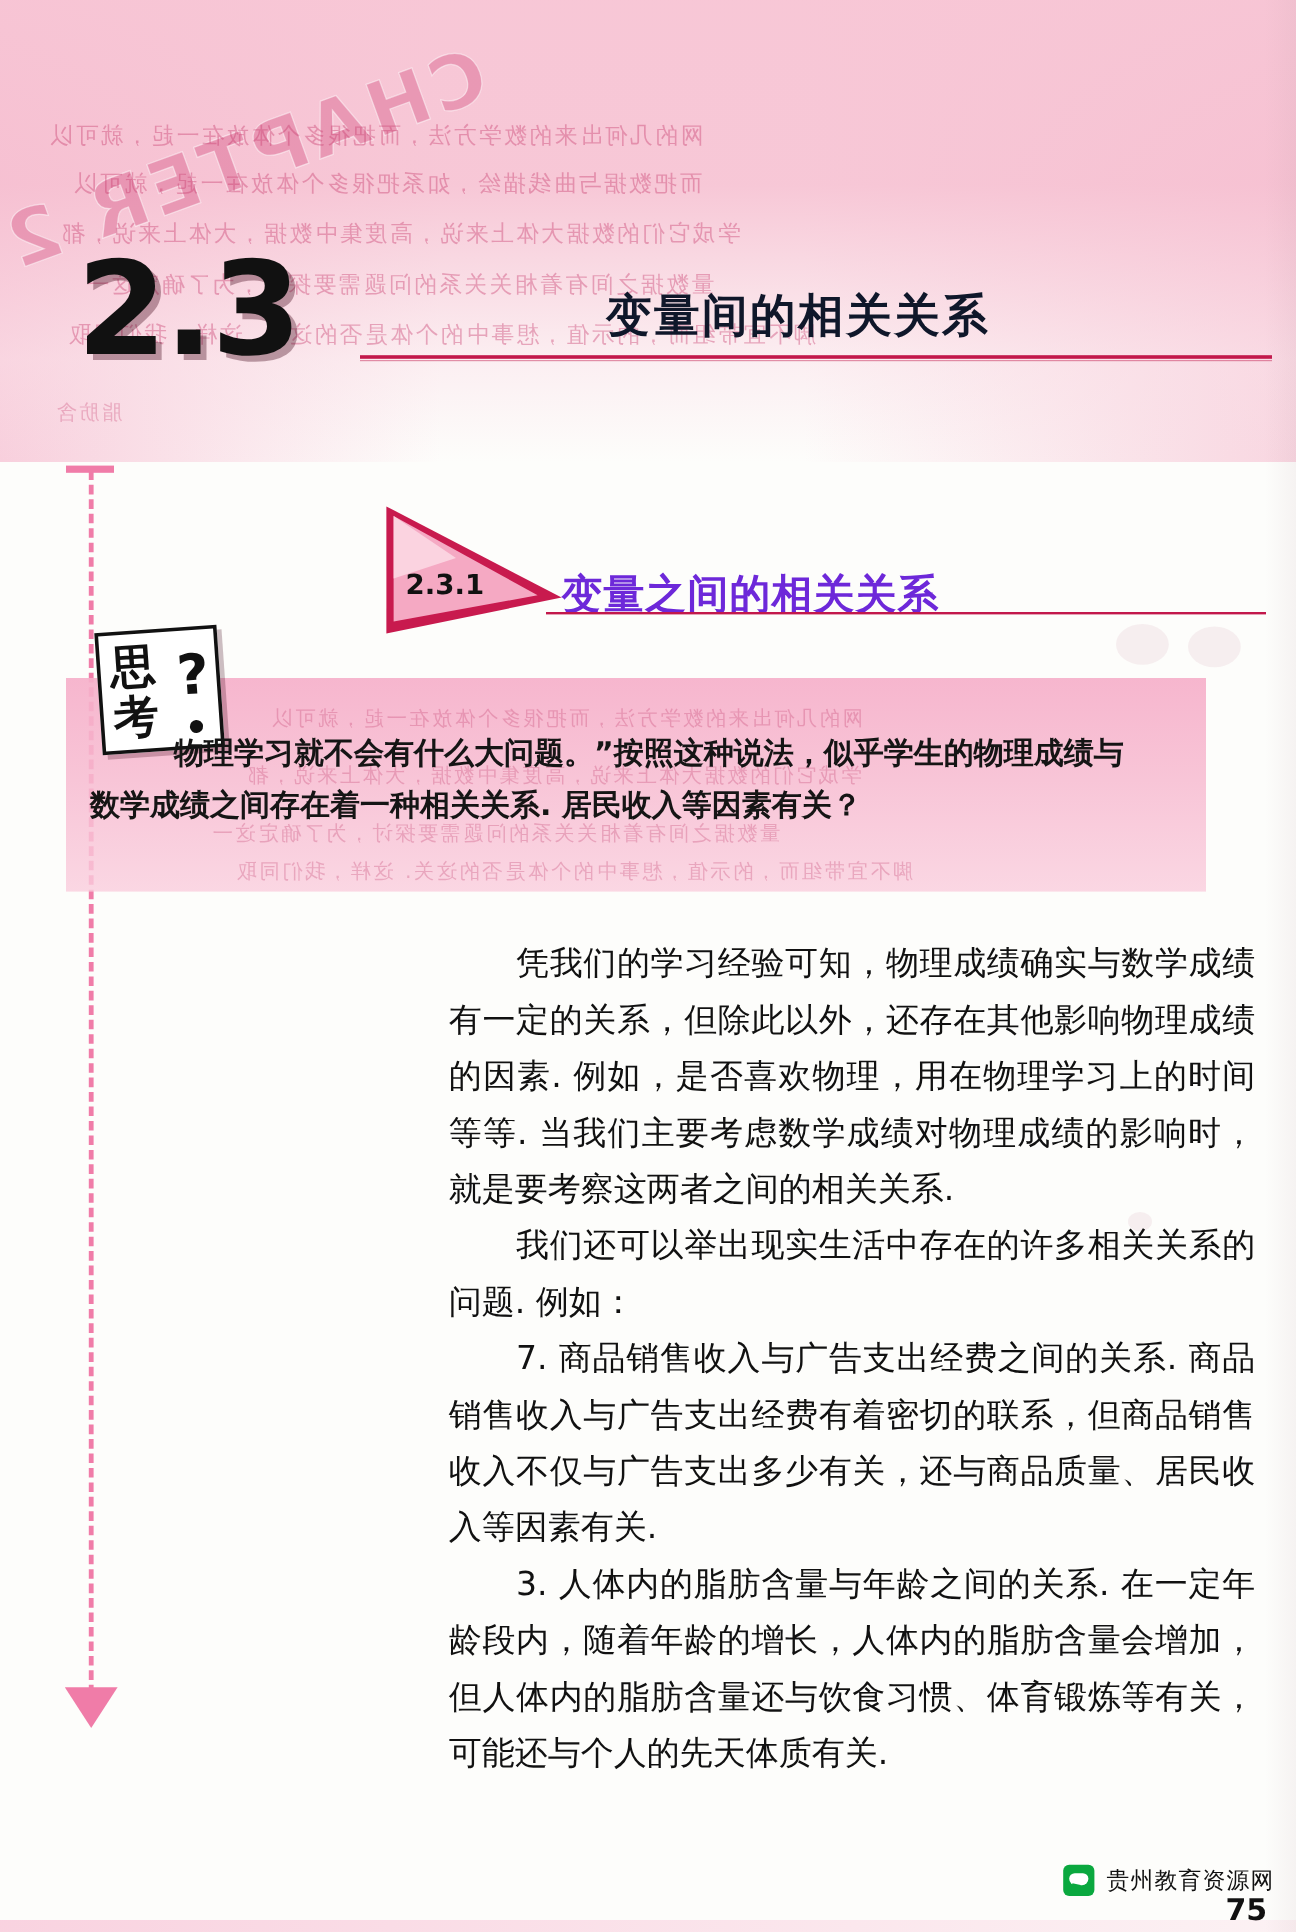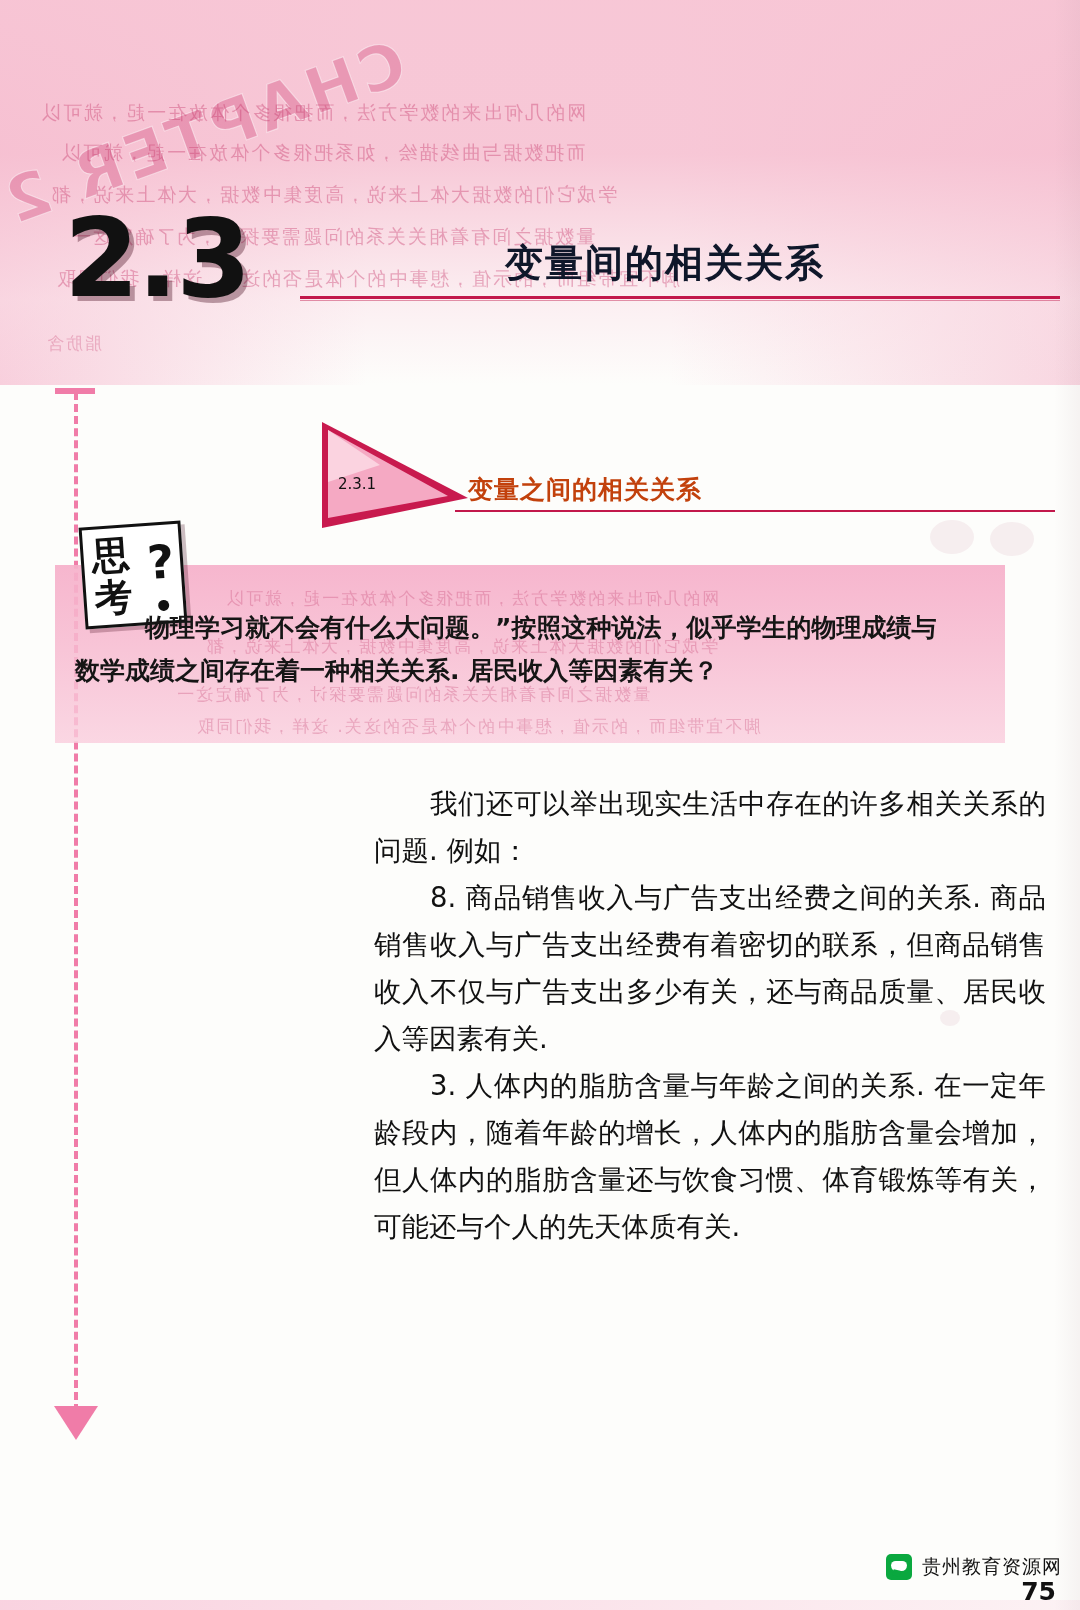--- a/index.html
+++ b/index.html
@@ -98,26 +98,26 @@
   }
 
   
   .flag{
     position:absolute;left:320px;top:420px;width:150px;height:110px;
   }
   .flag svg{display:block;}
   .sub-num{
     position:absolute;left:338px;top:475px;
     font-family:"DejaVu Sans", sans-serif;
-    font-weight:normal;font-size:15px;color:#111;
+    font-weight:bold;font-size:23px;color:#111;
   }
   .sub-title{
     position:absolute;left:468px;top:473px;
     font-family:"DejaVu Sans", sans-serif;
-    font-weight:bold;font-size:25px;color:#c2410c;letter-spacing:1px;
+    font-weight:bold;font-size:34px;color:#6d28d9;letter-spacing:1px;
   }
   .sub-rule{
     position:absolute;left:455px;top:510px;width:600px;height:2px;
     background:#c2184b;
   }
 
   
   .think-band{
     position:absolute;left:55px;top:565px;width:950px;height:178px;
     background:
@@ -267,22 +267,23 @@
   <div class="think-text">
     <p class="ind2">物理学习就不会有什么大问题。”按照这种说法，似乎学生的物理成绩与</p>
     <p>数学成绩之间存在着一种相关关系. 居民收入等因素有关？</p>
   </div>
 
   <div class="blob b1"></div>
   <div class="blob b2"></div>
   <div class="blob b3"></div>
 
   <div class="body-col">
+    <p class="indent">凭我们的学习经验可知，物理成绩确实与数学成绩有一定的关系，但除此以外，还存在其他影响物理成绩的因素. 例如，是否喜欢物理，用在物理学习上的时间等等. 当我们主要考虑数学成绩对物理成绩的影响时，就是要考察这两者之间的相关关系.</p>
     <p class="indent">我们还可以举出现实生活中存在的许多相关关系的问题. 例如：</p>
-    <p class="indent">8. 商品销售收入与广告支出经费之间的关系. 商品销售收入与广告支出经费有着密切的联系，但商品销售收入不仅与广告支出多少有关，还与商品质量、居民收入等因素有关.</p>
+    <p class="indent">7. 商品销售收入与广告支出经费之间的关系. 商品销售收入与广告支出经费有着密切的联系，但商品销售收入不仅与广告支出多少有关，还与商品质量、居民收入等因素有关.</p>
     <p class="indent">3. 人体内的脂肪含量与年龄之间的关系. 在一定年龄段内，随着年龄的增长，人体内的脂肪含量会增加，但人体内的脂肪含量还与饮食习惯、体育锻炼等有关，可能还与个人的先天体质有关.</p>
 
   </div>
 
   <div class="foot-logo">
     <span class="mark"></span>
     <span class="txt">贵州教育资源网</span>
   </div>
   <div class="page-num">75</div>
   <div class="bottom-strip"></div>

